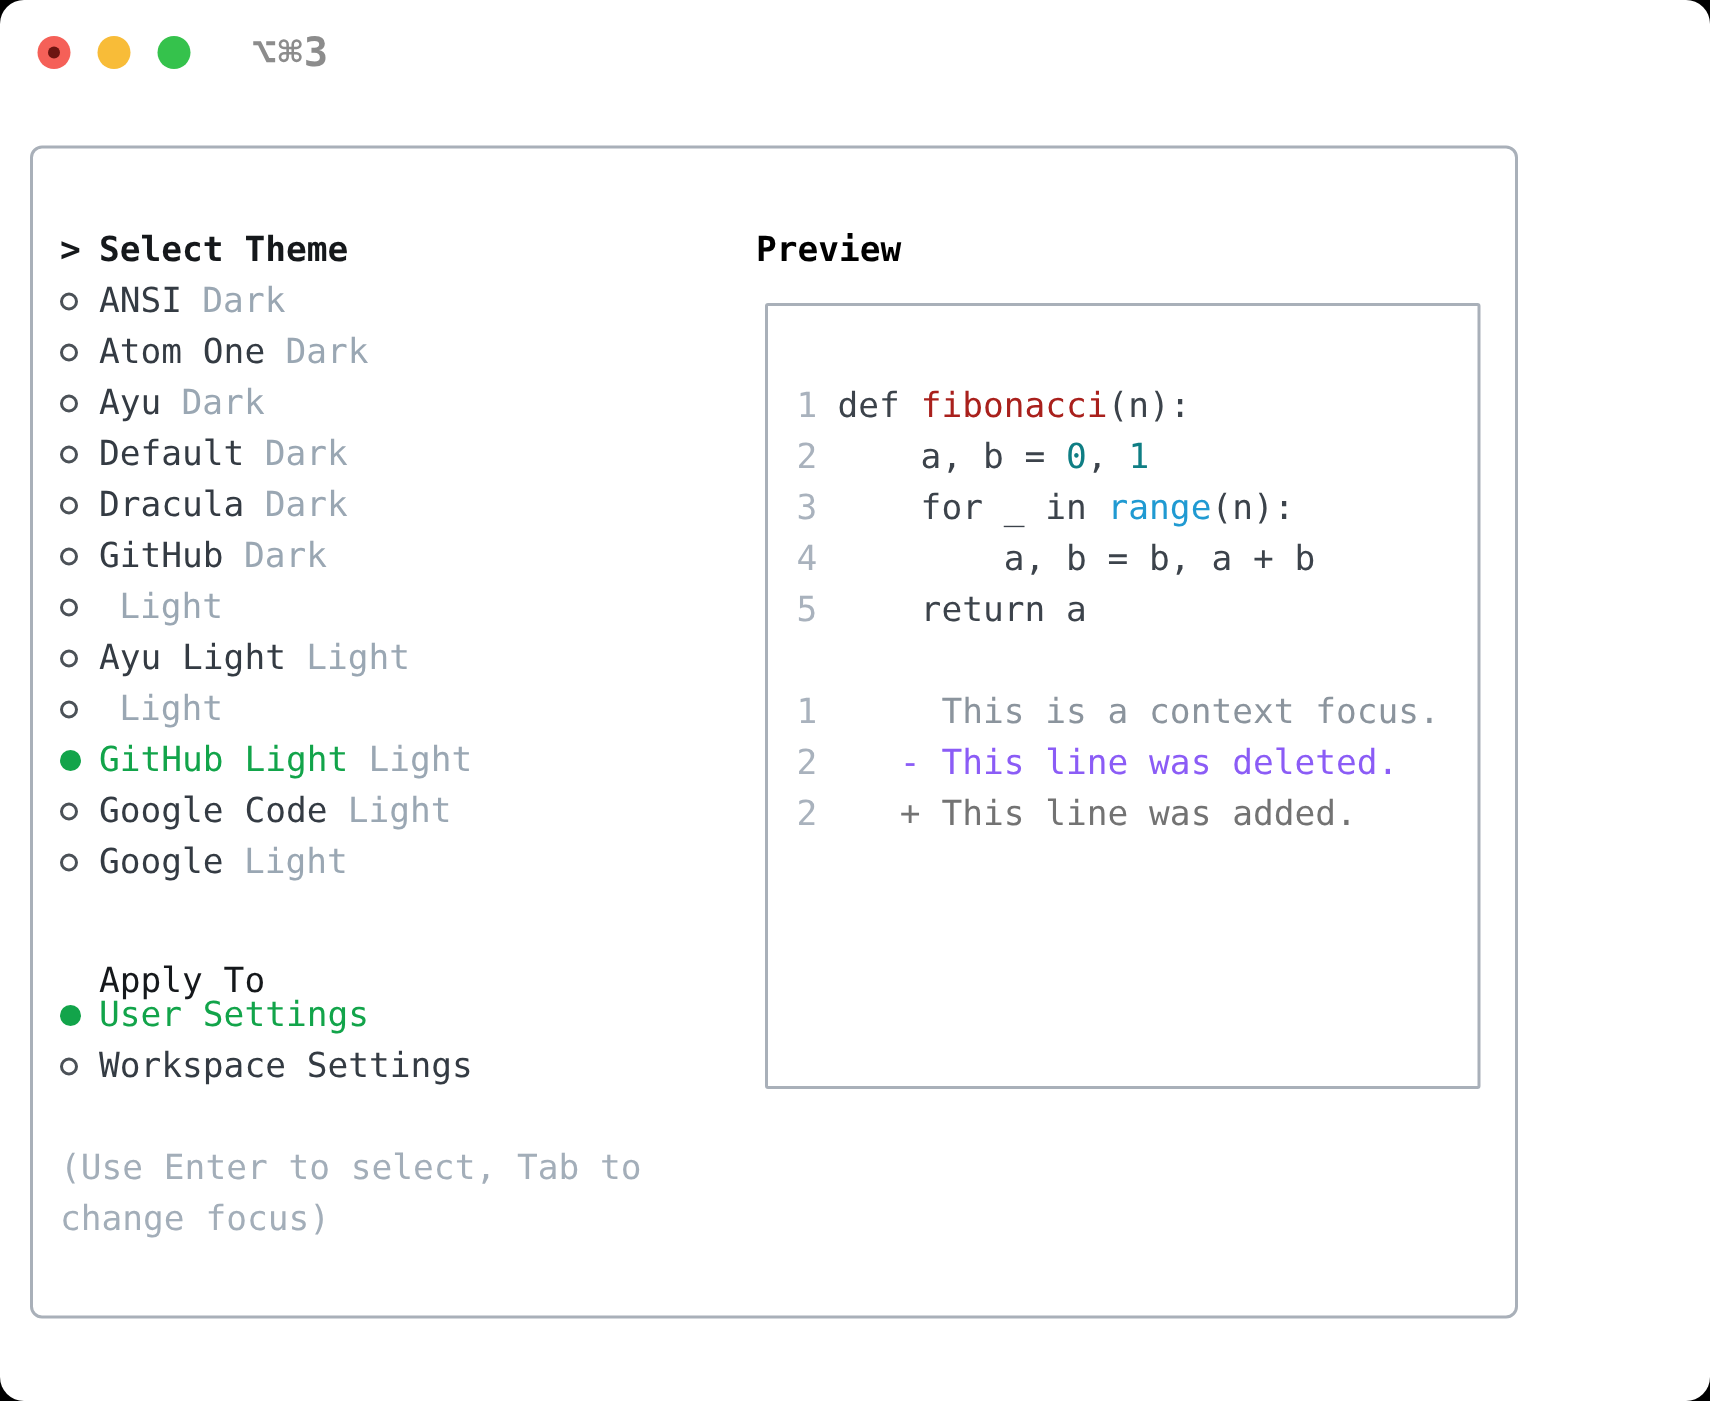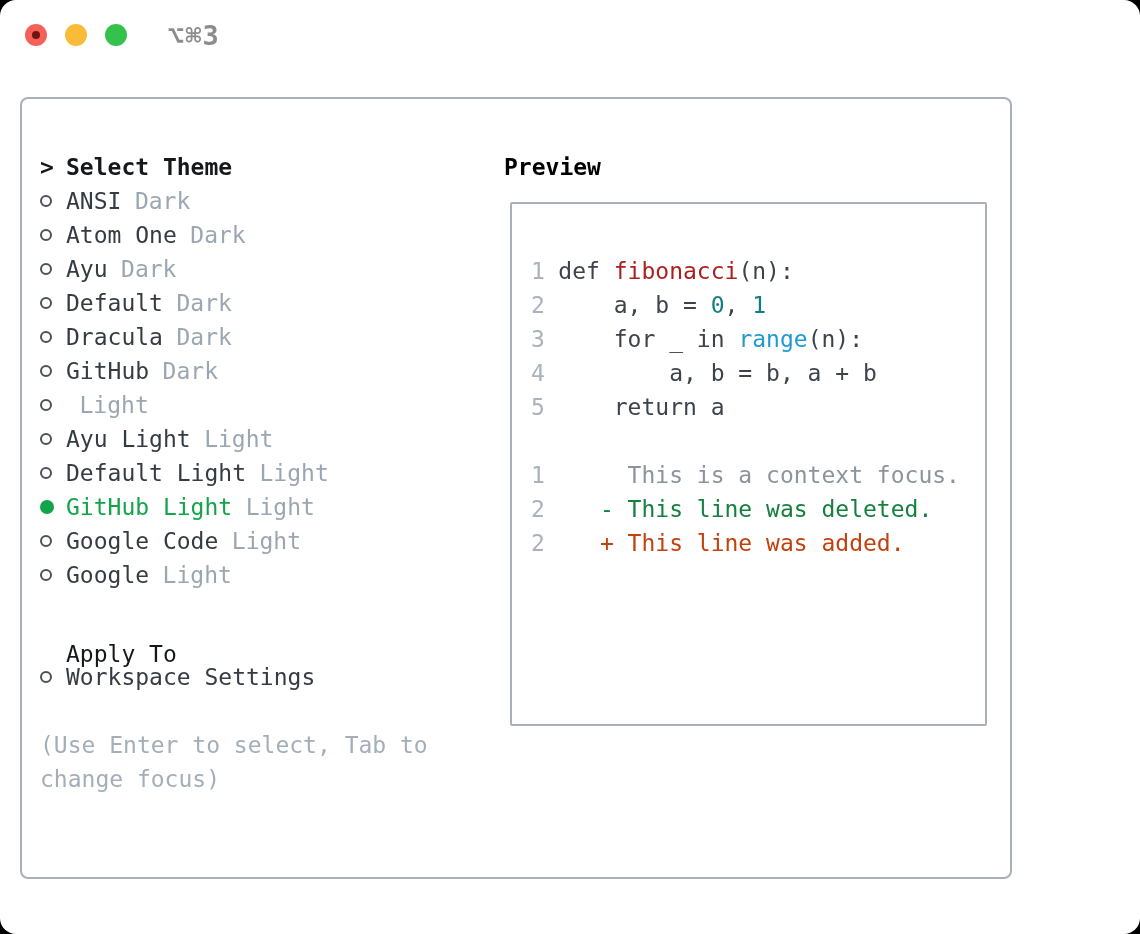--- a/index.html
+++ b/index.html
@@ -78,22 +78,22 @@
     padding:50px 0 0 19px;
     font-size:23px;line-height:34px;color:#3c434b;
   }
   .code-line{height:34px;white-space:pre;}
   .ln{color:#a9b2bd;margin-right:13.5px;}
   .s-default{color:#3c434b;}
   .s-function{color:#a9201c;}
   .s-number{color:#0f7e84;}
   .s-builtin{color:#209ad2;}
   .s-context{color:#8b949d;}
-  .s-deleted{color:#15803d;text-align:center;}
-  .s-added{color:#c2410c;}
+  .s-deleted{color:#8b5cf6;text-align:center;}
+  .s-added{color:#737373;}
 </style>
 </head>
 <body>
 
 <div class="window">
 
   <div class="titlebar">
     <div class="lights">
       <span class="light red"></span>
       <span class="light yellow"></span>
@@ -112,34 +112,35 @@
 
       <div id="theme-list">
           <div class="row"><span class="marker"><span class="dot"></span></span><span class="t-name">ANSI</span><span class="t-variant">Dark</span></div>
           <div class="row"><span class="marker"><span class="dot"></span></span><span class="t-name">Atom One</span><span class="t-variant">Dark</span></div>
           <div class="row"><span class="marker"><span class="dot"></span></span><span class="t-name">Ayu</span><span class="t-variant">Dark</span></div>
           <div class="row"><span class="marker"><span class="dot"></span></span><span class="t-name">Default</span><span class="t-variant">Dark</span></div>
           <div class="row"><span class="marker"><span class="dot"></span></span><span class="t-name">Dracula</span><span class="t-variant">Dark</span></div>
           <div class="row"><span class="marker"><span class="dot"></span></span><span class="t-name">GitHub</span><span class="t-variant">Dark</span></div>
           <div class="row"><span class="marker"><span class="dot"></span></span><span class="t-variant">Light</span></div>
           <div class="row"><span class="marker"><span class="dot"></span></span><span class="t-name">Ayu Light</span><span class="t-variant">Light</span></div>
-          <div class="row"><span class="marker"><span class="dot"></span></span><span class="t-name">Default Light</span><span class="t-variant">Light</span></div>
+          <div class="row"><span class="marker"><span class="dot"></span></span><span class="t-variant">Light</span></div>
           <div class="row"><span class="marker"><span class="dot filled"></span></span><span class="t-name sel">GitHub Light</span><span class="t-variant">Light</span></div>
           <div class="row"><span class="marker"><span class="dot"></span></span><span class="t-name">Google Code</span><span class="t-variant">Light</span></div>
           <div class="row"><span class="marker"><span class="dot"></span></span><span class="t-name">Google</span><span class="t-variant">Light</span></div>
         </div>
 
       <div class="row spacer"></div>
 
       <div class="row">
         <span class="marker"></span>
         <span class="subhdr">Apply To</span>
       </div>
 
       <div id="apply-list">
+          <div class="row"><span class="marker"><span class="dot filled"></span></span><span class="opt-label sel">User Settings</span></div>
           <div class="row"><span class="marker"><span class="dot"></span></span><span class="opt-label">Workspace Settings</span></div>
         </div>
 
       <div class="hint">(Use Enter to select, Tab to change focus)</div>
     </div>
 
     <div class="preview-title">Preview</div>
 
     <div class="preview-box">
       <div class="code" id="code-block">

